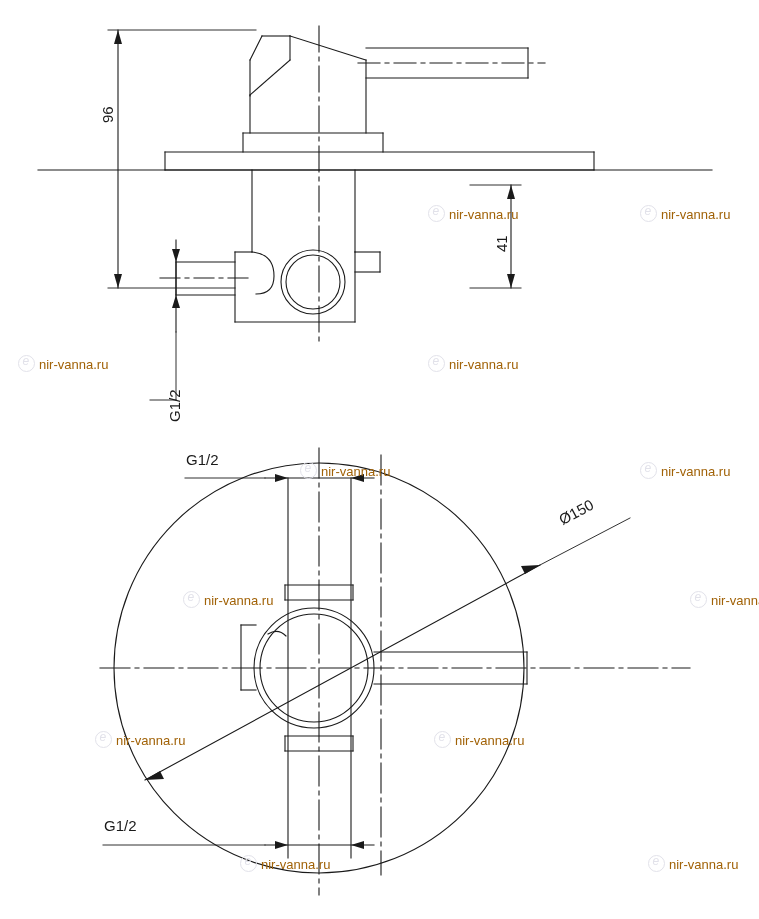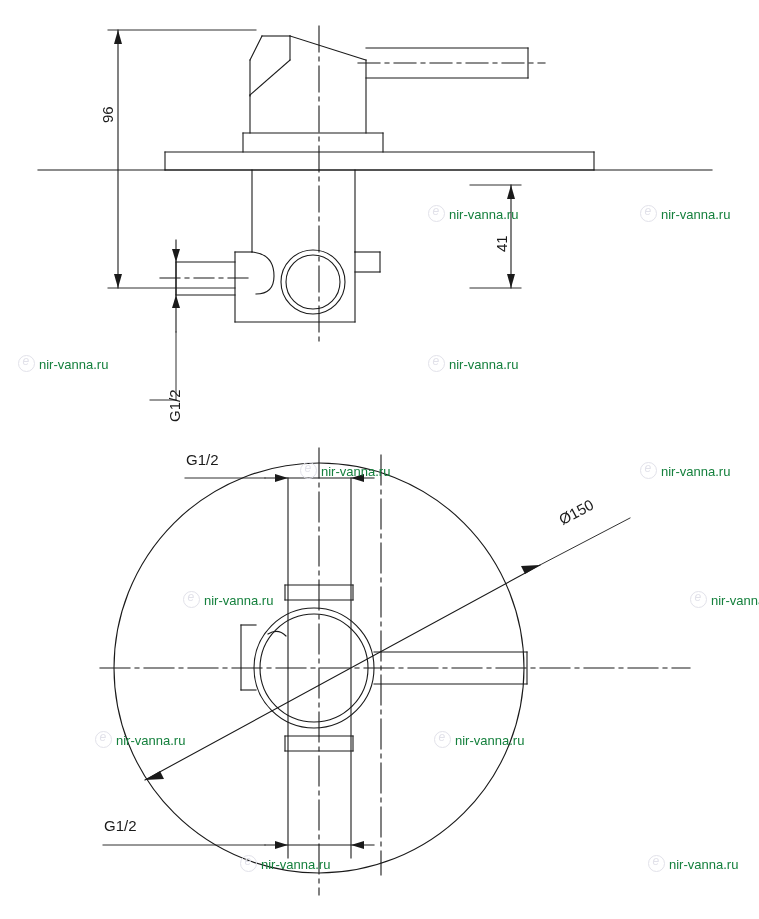--- a/index.html
+++ b/index.html
@@ -19,21 +19,21 @@
   }
   #sheet svg {
     position: absolute;
     left: 0;
     top: 0;
   }
   .wm {
     position: absolute;
     font-family: "Liberation Sans", sans-serif;
     font-size: 13px;
-    color: #15803d;
+    color: #a16207;
     white-space: nowrap;
     user-select: none;
     pointer-events: none;
   }
   .wm .wmk {
     display: inline-block;
     width: 15px;
     height: 15px;
     border: 1.3px solid #e2e2ea;
     border-radius: 50%;

